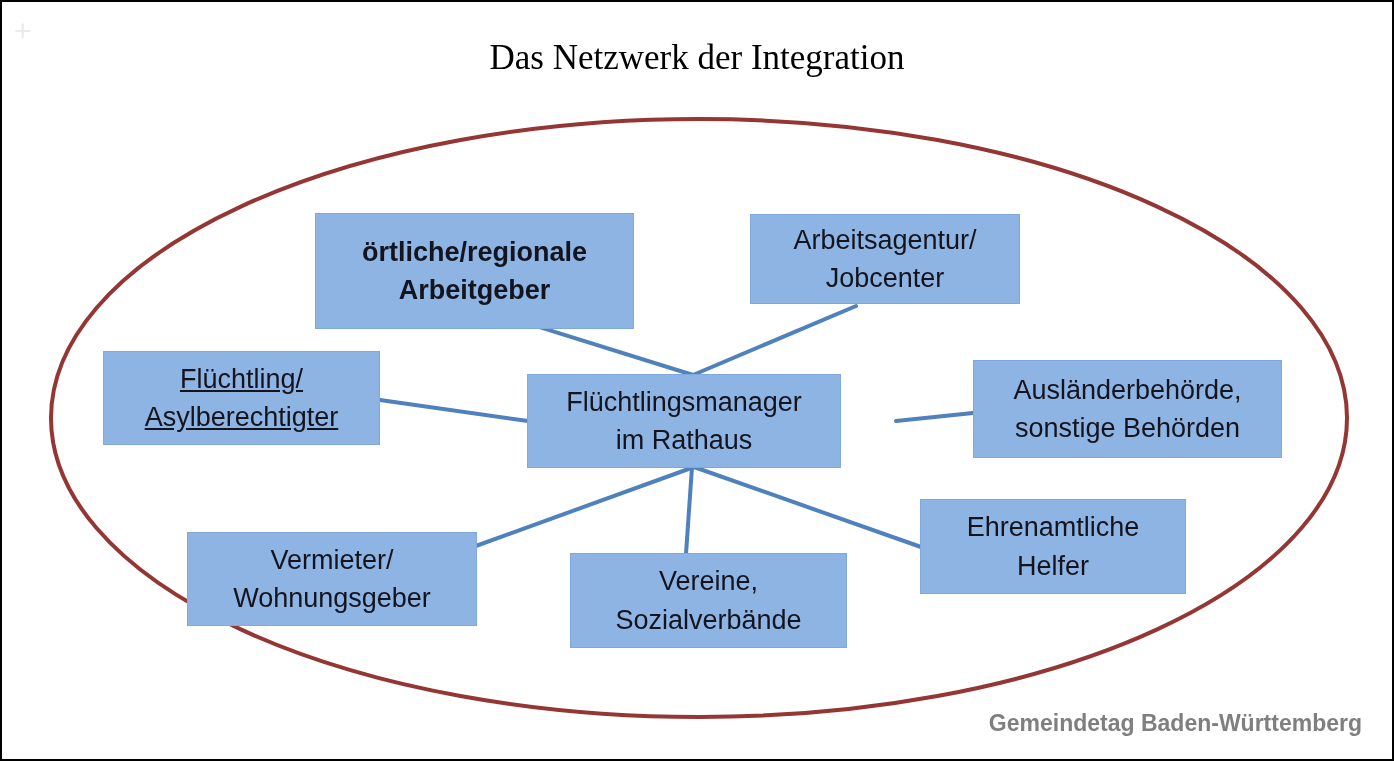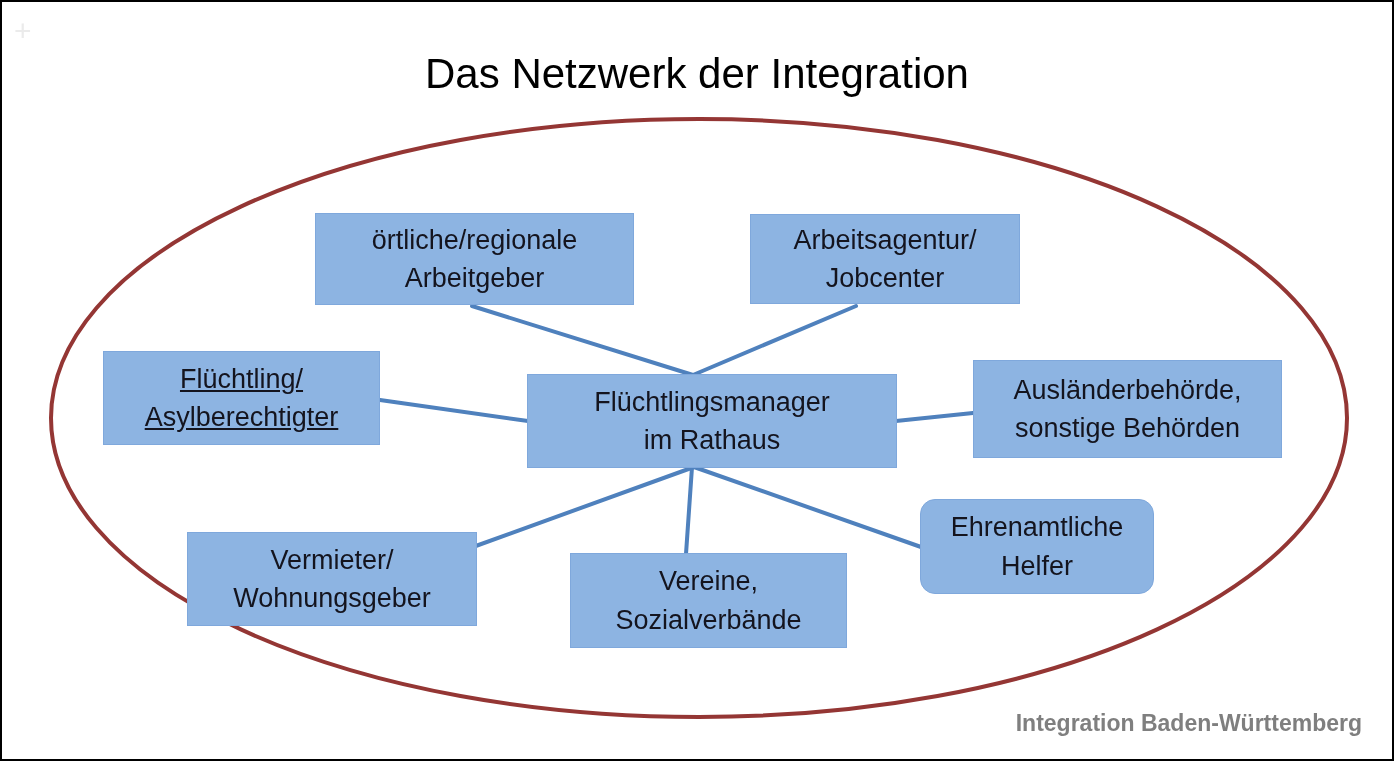--- a/index.html
+++ b/index.html
@@ -23,26 +23,27 @@
     top: 14px;
     font-size: 30px;
     color: #ebebeb;
     line-height: 1;
     user-select: none;
   }
   .slide-title {
     position: absolute;
     left: 0;
     right: 0;
-    top: 48px;
+    top: 36px;
     text-align: center;
-    font-size: 42px;
+    font-size: 35px;
     letter-spacing: 0px;
     color: var(--title-text, #000);
     white-space: nowrap;
+    font-family: Liberation Serif, serif;
   }
   svg.diagram-lines {
     position: absolute;
     left: 0;
     top: 0;
     width: 1394px;
     height: 761px;
   }
   svg.diagram-lines ellipse {
     fill: none;
@@ -61,28 +62,28 @@
     border: 1px solid var(--node-border, #7FA8DC);
     color: var(--node-text, #14141e);
     display: flex;
     align-items: center;
     justify-content: center;
     text-align: center;
     font-size: 27px;
     line-height: 1.42;
     white-space: pre-line;
   }
-  .node-oertliche       { left: 313px; top: 211px; width: 319px; height: 92px; }
+  .node-oertliche       { left: 313px; top: 211px; width: 319px; height: 116px; font-weight: bold; }
   .node-arbeitsagentur  { left: 748px; top: 212px; width: 270px; height: 90px; }
   .node-fluechtling     { left: 101px; top: 349px; width: 277px; height: 94px; text-decoration: underline; }
-  .node-center          { left: 525px; top: 372px; width: 370px; height: 94px; }
+  .node-center          { left: 525px; top: 372px; width: 314px; height: 94px; }
   .node-auslaender      { left: 971px; top: 358px; width: 309px; height: 98px; }
   .node-vermieter       { left: 185px; top: 496px; width: 290px; height: 94px; margin-top: 34px; }
   .node-vereine         { left: 568px; top: 551px; width: 277px; height: 95px; }
-  .node-ehrenamt        { left: 918px; top: 497px; width: 234px; height: 95px; border-radius: 15px; }
+  .node-ehrenamt        { left: 918px; top: 497px; width: 266px; height: 95px; }
   .footer-credit {
     position: absolute;
     right: 30px;
     top: 708px;
     font-size: 23px;
     font-weight: bold;
     color: var(--footer-text, #7F7F7F);
     white-space: nowrap;
   }
 </style>
@@ -123,15 +124,15 @@
 
   <div class="node node-vermieter">Vermieter/
 Wohnungsgeber</div>
 
   <div class="node node-vereine">Vereine,
 Sozialverbände</div>
 
   <div class="node node-ehrenamt">Ehrenamtliche
 Helfer</div>
 
-  <div class="footer-credit">Integration Baden-Württemberg</div>
+  <div class="footer-credit">Gemeindetag Baden-Württemberg</div>
 
 </div>
 
 </body></html>

